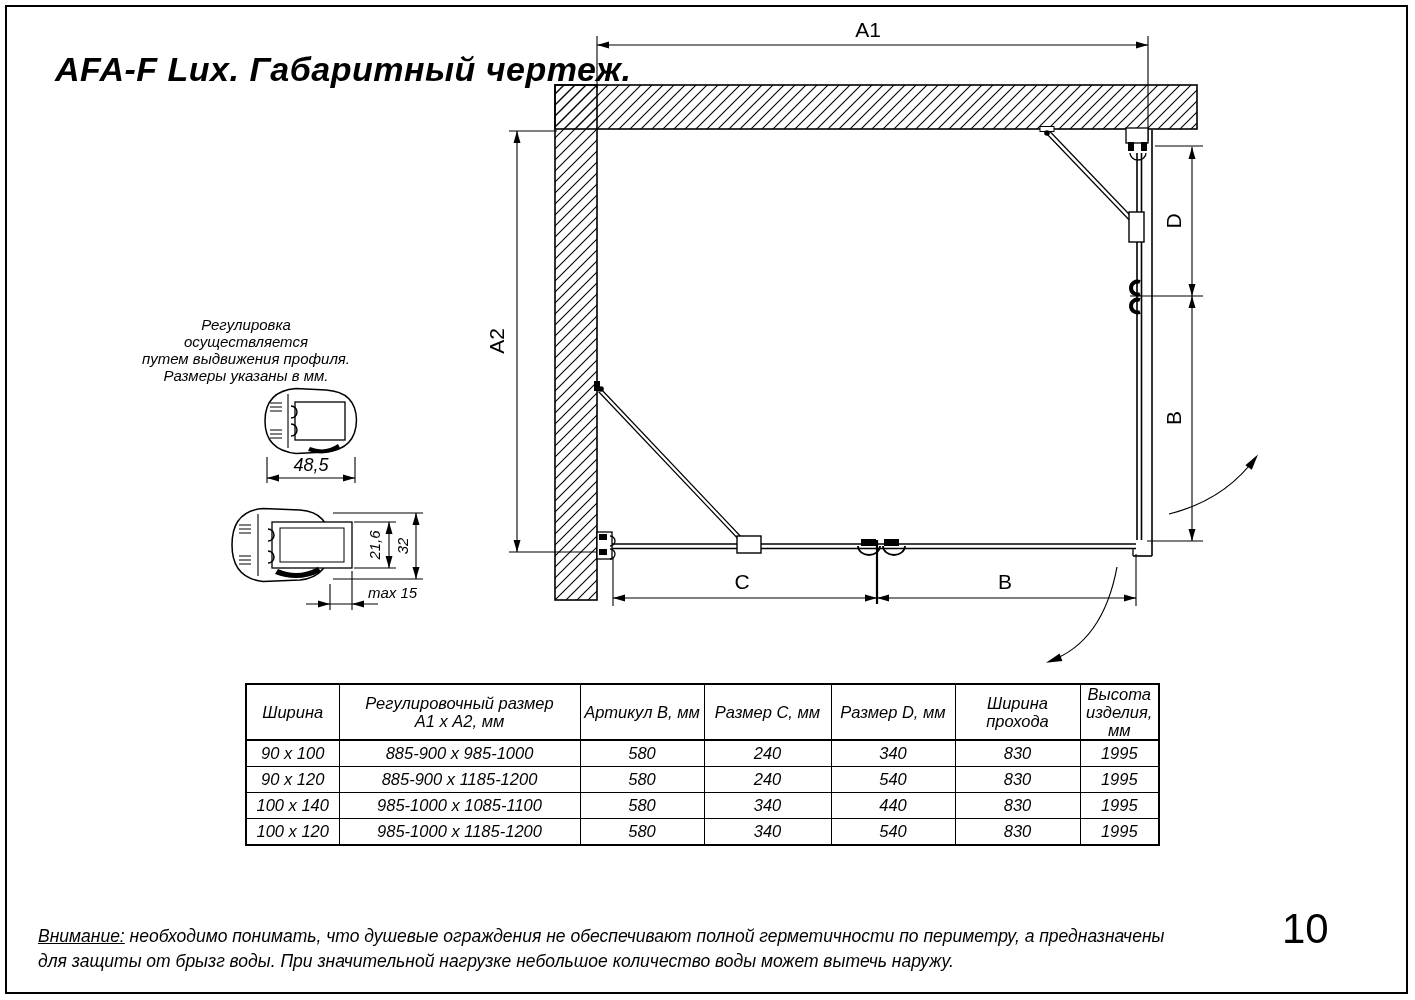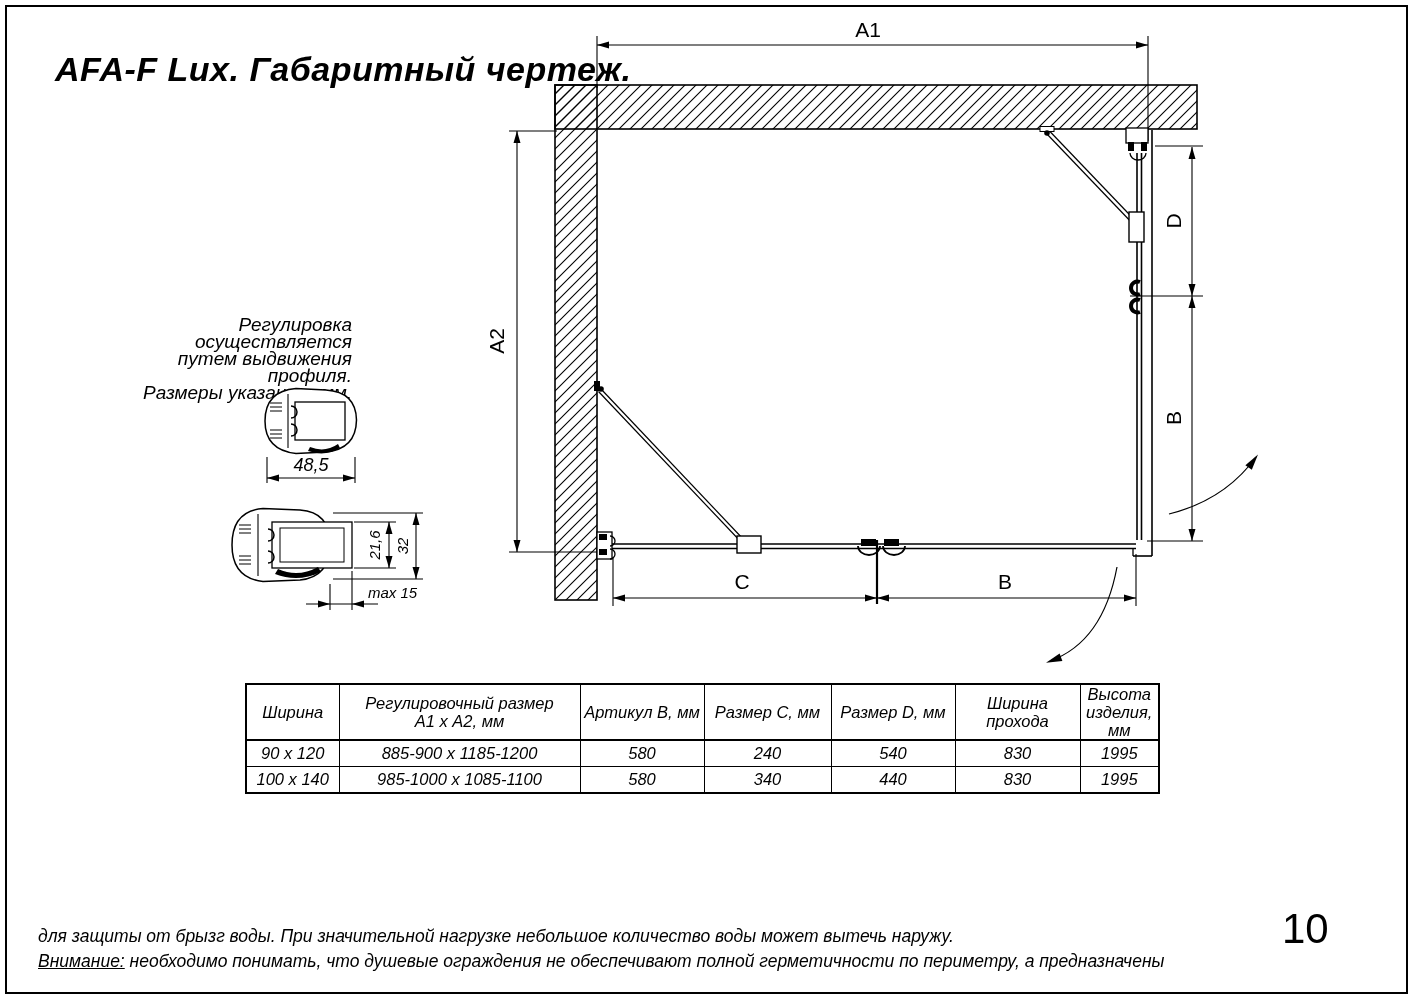--- a/index.html
+++ b/index.html
@@ -1,21 +1,21 @@
 <!DOCTYPE html>
 <html><head>
 <meta charset="utf-8">
 <style>
   html,body{margin:0;padding:0;background:#fff;}
   .page{position:relative;width:1415px;height:1000px;background:#fff;overflow:hidden;
         font-family:"Liberation Sans",sans-serif;color:#000;}
   .frame{position:absolute;left:5px;top:5px;width:1399px;height:985px;border:2px solid #000;}
   .title{position:absolute;left:55px;top:18px;font-size:34px;font-style:italic;font-weight:700;letter-spacing:.5px;margin-top:32px;}
-  .note{position:absolute;left:140px;top:316px;width:212px;text-align:right;
-        font-size:19px;font-style:italic;line-height:17px;}
+  .note{position:absolute;left:140px;top:316px;width:212px;text-align:center;
+        font-size:15px;font-style:italic;line-height:17px;}
   svg.draw{position:absolute;left:0;top:0;}
   .dim-label{font-size:21px;fill:#000;}
   .dim-num{font-size:18px;font-style:italic;fill:#000;}
   .dim-num-sm{font-size:15px;font-style:italic;fill:#000;}
   table.dim-table{position:absolute;left:245px;top:683px;border-collapse:collapse;
         table-layout:fixed;border:2.5px solid #000;}
   .dim-table th,.dim-table td{border:1.4px solid #000;text-align:center;vertical-align:middle;
         padding:0 2px;font-style:italic;font-weight:normal;}
   .dim-table th{font-size:16.5px;line-height:18px;height:52px;white-space:pre-line;}
   .dim-table td{font-size:16.5px;height:25px;}
@@ -231,39 +231,57 @@
         <th>Размер D, мм</th>
         <th>Ширина
 прохода</th>
         <th>Высота
 изделия,
 мм</th>
       </tr>
     </thead>
     <tbody>
       <tr>
+        <td>90 х 100</td>
+        <td>885-900 х 985-1000</td>
+        <td>580</td>
+        <td>240</td>
+        <td>340</td>
+        <td>830</td>
+        <td>1995</td>
+      </tr>
+      <tr>
         <td>90 х 120</td>
         <td>885-900 х 1185-1200</td>
         <td>580</td>
         <td>240</td>
         <td>540</td>
         <td>830</td>
         <td>1995</td>
       </tr>
       <tr>
         <td>100 х 140</td>
         <td>985-1000 х 1085-1100</td>
         <td>580</td>
         <td>340</td>
         <td>440</td>
         <td>830</td>
         <td>1995</td>
       </tr>
+      <tr>
+        <td>100 х 120</td>
+        <td>985-1000 х 1185-1200</td>
+        <td>580</td>
+        <td>340</td>
+        <td>540</td>
+        <td>830</td>
+        <td>1995</td>
+      </tr>
     </tbody>
   </table>
 
   <div class="warning">
+    <div><span class="u">Внимание:</span><span> необходимо понимать, что душевые ограждения не обеспечивают полной герметичности по периметру, а предназначены</span></div>
     <div>для защиты от брызг воды. При значительной нагрузке небольшое количество воды может вытечь наружу.</div>
-    <div><span class="u">Внимание:</span><span> необходимо понимать, что душевые ограждения не обеспечивают полной герметичности по периметру, а предназначены</span></div>
   </div>
 
   <div class="pagenum">10</div>
 </div>
 
 </body></html>

